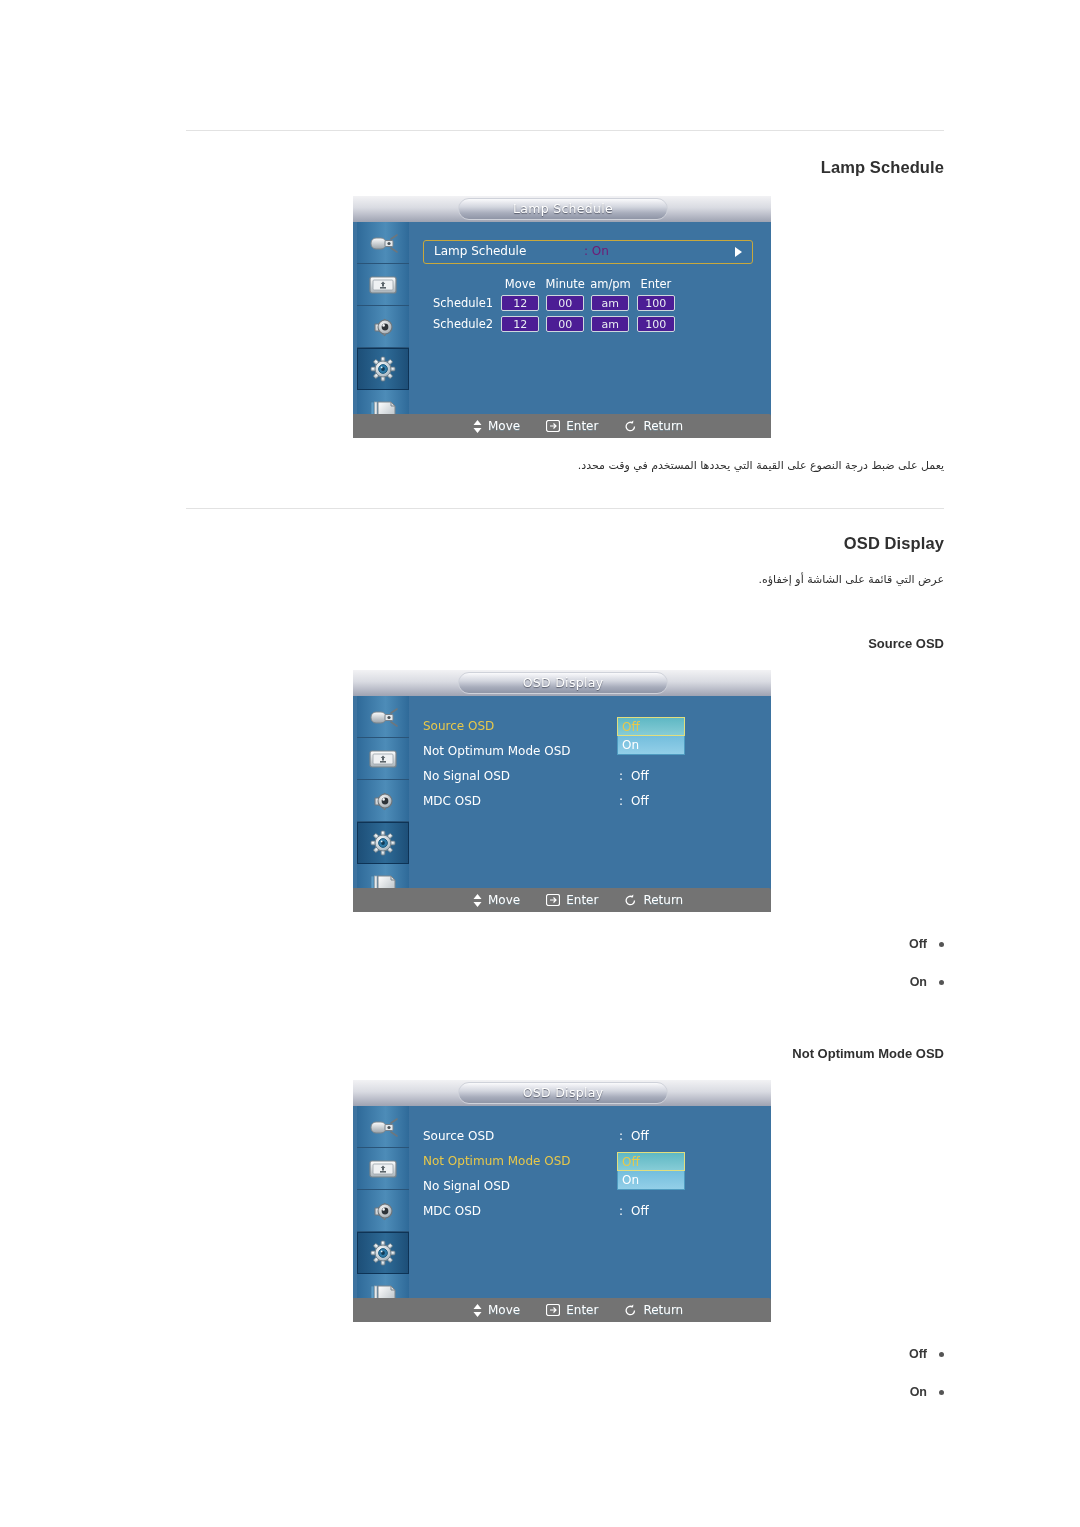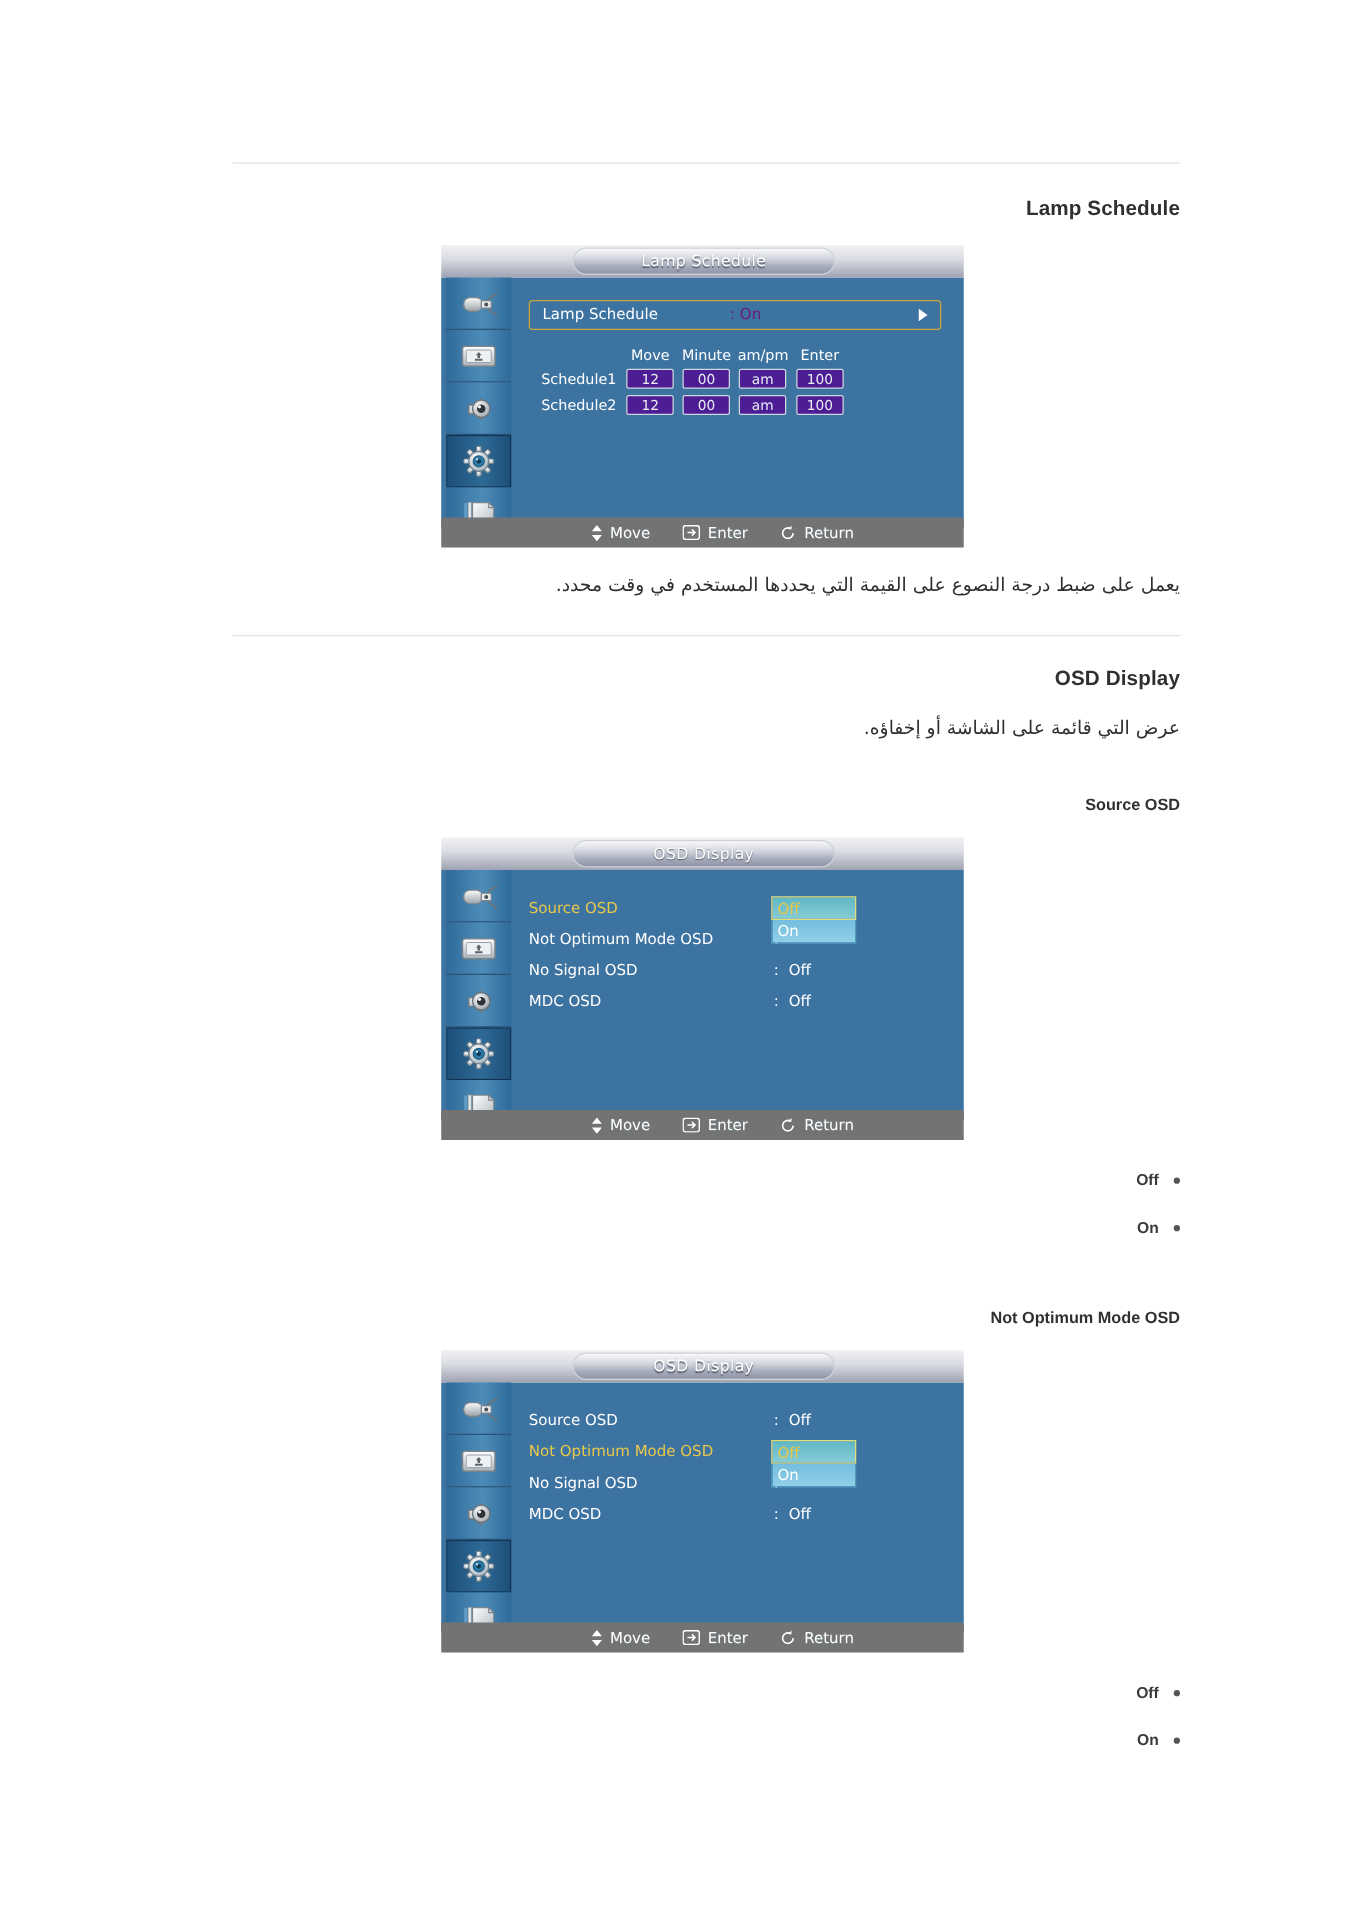--- a/index.html
+++ b/index.html
@@ -40,21 +40,21 @@
     white-space: nowrap;
   }
   .h1 { font-size: 16.5px; letter-spacing: .1px; }
   .h2 { font-size: 13px; }
 
   .arabic {
     position: absolute;
     right: 152px;
     text-align: right;
     direction: rtl;
-    font-size: 15px;
+    font-size: 11px;
     color: #2f2f2f;
     white-space: nowrap;
     font-family: "DejaVu Sans", sans-serif;
   }
 
   
   .bullet-list {
     position: absolute;
     right: 152px;
     direction: rtl;

